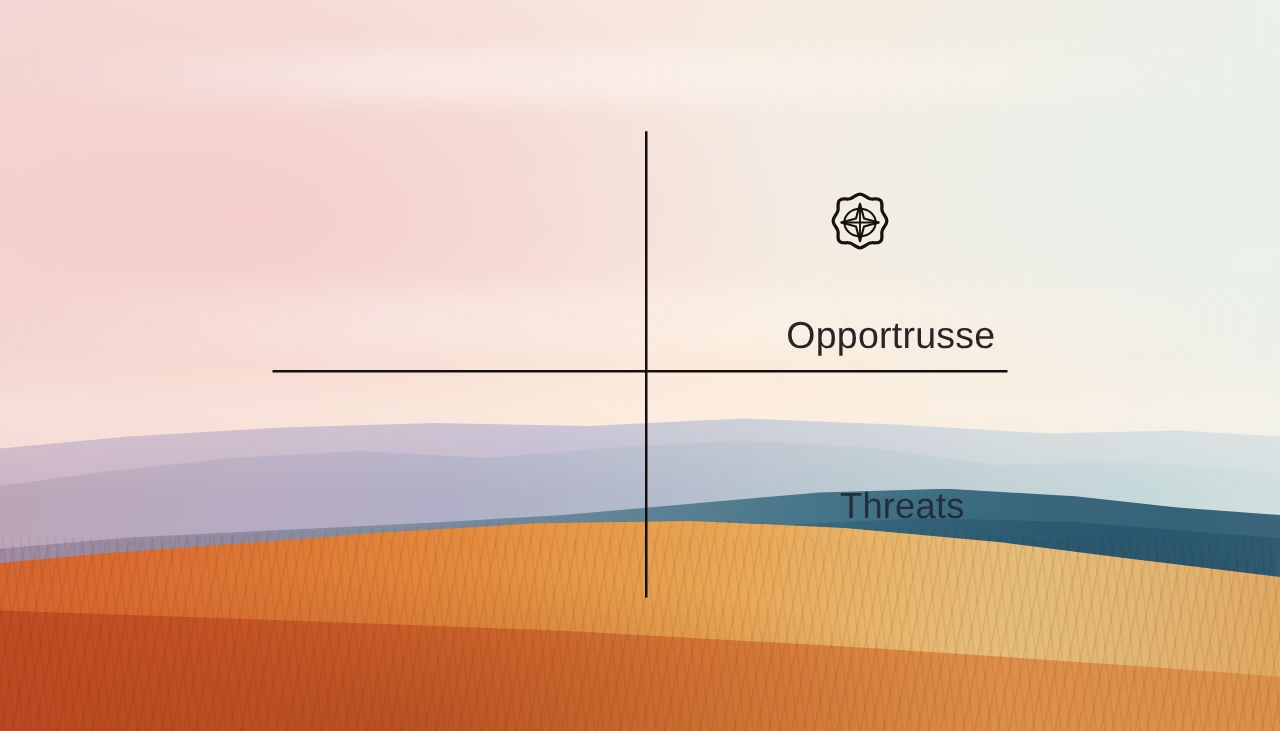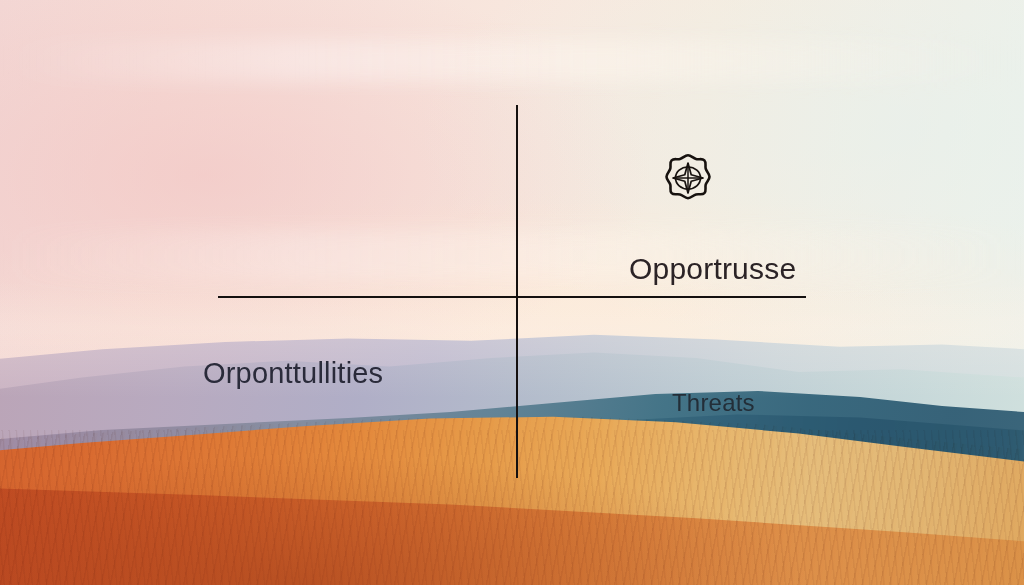--- a/index.html
+++ b/index.html
@@ -134,21 +134,21 @@
   .quad-label {
     position: absolute;
     color: #241f2b;
     font-weight: 400;
     white-space: nowrap;
     letter-spacing: .2px;
   }
   .q-strengths { left: 249px; top: 168px; font-size: 30px; color: #2b2326; }
   .q-opportunities { left: 629px; top: 208px; font-size: 30px; color: #2b2326; margin-top: 44px; }
   .q-weaknesses { left: 203px; top: 357px; font-size: 29px; color: #2a2b3a; }
-  .q-threats { left: 672px; top: 389px; font-size: 24px; color: #232e38; }
+  .q-threats { left: 672px; top: 389px; font-size: 29px; color: #232e38; }
 
   .swot-title {
     position: absolute;
     left: 0; right: 0;
     top: 264px;
     text-align: center;
     font-size: 64px;
     line-height: 64px;
     font-weight: 400;
     letter-spacing: 3px;
@@ -197,17 +197,16 @@
       <ellipse cx="28" cy="28" rx="12.5" ry="11" fill="none" stroke="#17120f" stroke-width="1.7"></ellipse>
       <path d="M28 13 L31.2 24.8 L43 28 L31.2 31.2 L28 43 L24.8 31.2 L13 28 L24.8 24.8 Z" fill="none" stroke="#17120f" stroke-width="1.7" stroke-linejoin="round"></path>
       <line x1="13" y1="28" x2="43" y2="28" stroke="#17120f" stroke-width="1.5"></line>
       <line x1="28" y1="13" x2="28" y2="43" stroke="#17120f" stroke-width="1.5"></line>
     </svg>
   </div>
 
 
   <div class="quad-label q-opportunities">Opportrusse</div>
 
-  <div class="quad-label q-weaknesses">Orponttullities</div>
 
   <div class="quad-label q-threats">Threats</div>
 
 </div>
 
 </body></html>

